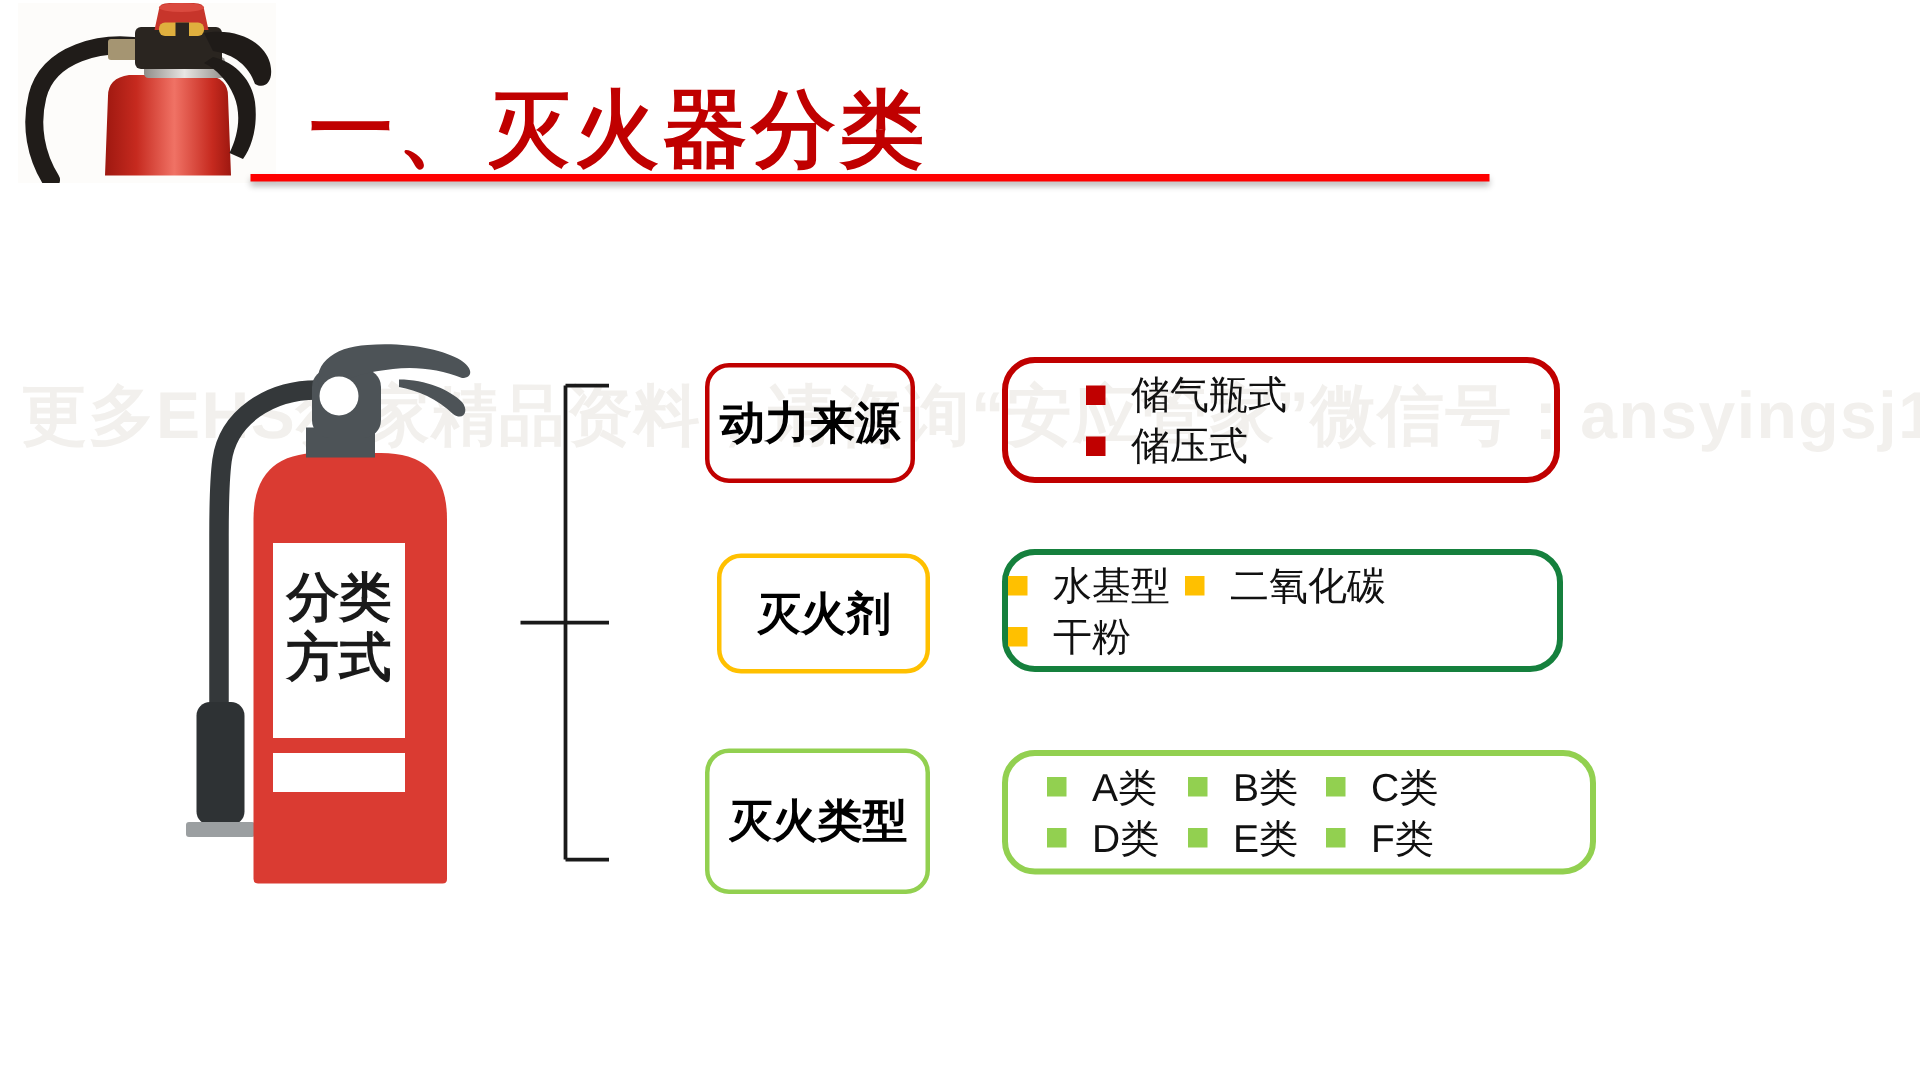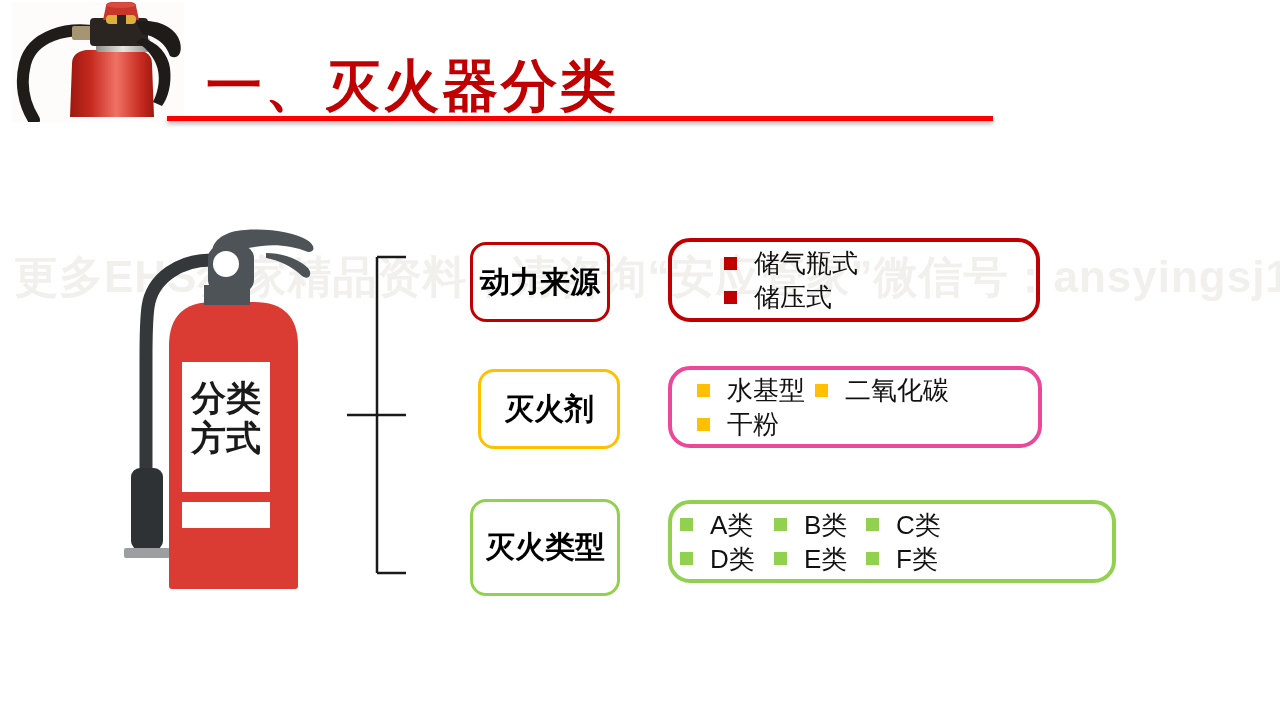--- a/index.html
+++ b/index.html
@@ -34,22 +34,22 @@
   .l1{left:470px;top:242px;width:140px;height:80px;border-color:#C00000;}
   .l2{left:478px;top:369px;width:142px;height:80px;border-color:#FFC000;text-align:center;}
   .l3{left:470px;top:499px;width:150px;height:97px;border-color:#92D050;}
   
   .cbox{
     position:absolute;z-index:2;border-radius:22px;background:transparent;
     display:grid;align-content:center;row-gap:4px;
     font-size:26px;color:#111;
   }
   .r1{left:668px;top:238px;width:372px;height:84px;border:4px solid #C00000;padding-left:52px;grid-template-columns:1fr;text-align:center;}
-  .r2{left:668px;top:366px;width:374px;height:82px;border:4px solid #ec4899;padding-left:25px;grid-template-columns:118px 1fr;}
-  .r3{left:668px;top:500px;width:448px;height:83px;border:4px solid #92D050;padding-left:8px;grid-template-columns:94px 92px 1fr;}
+  .r2{left:668px;top:366px;width:374px;height:82px;border:4px solid #15803d;grid-template-columns:118px 1fr;}
+  .r3{left:668px;top:500px;width:396px;height:83px;border:4px solid #92D050;padding-left:26px;grid-template-columns:94px 92px 1fr;}
   .item{display:flex;align-items:center;gap:17px;white-space:nowrap;line-height:30px;}
   .bullet{width:13px;height:13px;flex:0 0 13px;display:inline-block;}
   .b1{background:#C00000;}
   .b2{background:#FFC000;}
   .b3{background:#92D050;}
 </style>
 </head>
 <body>
 
 <div class="slide">

